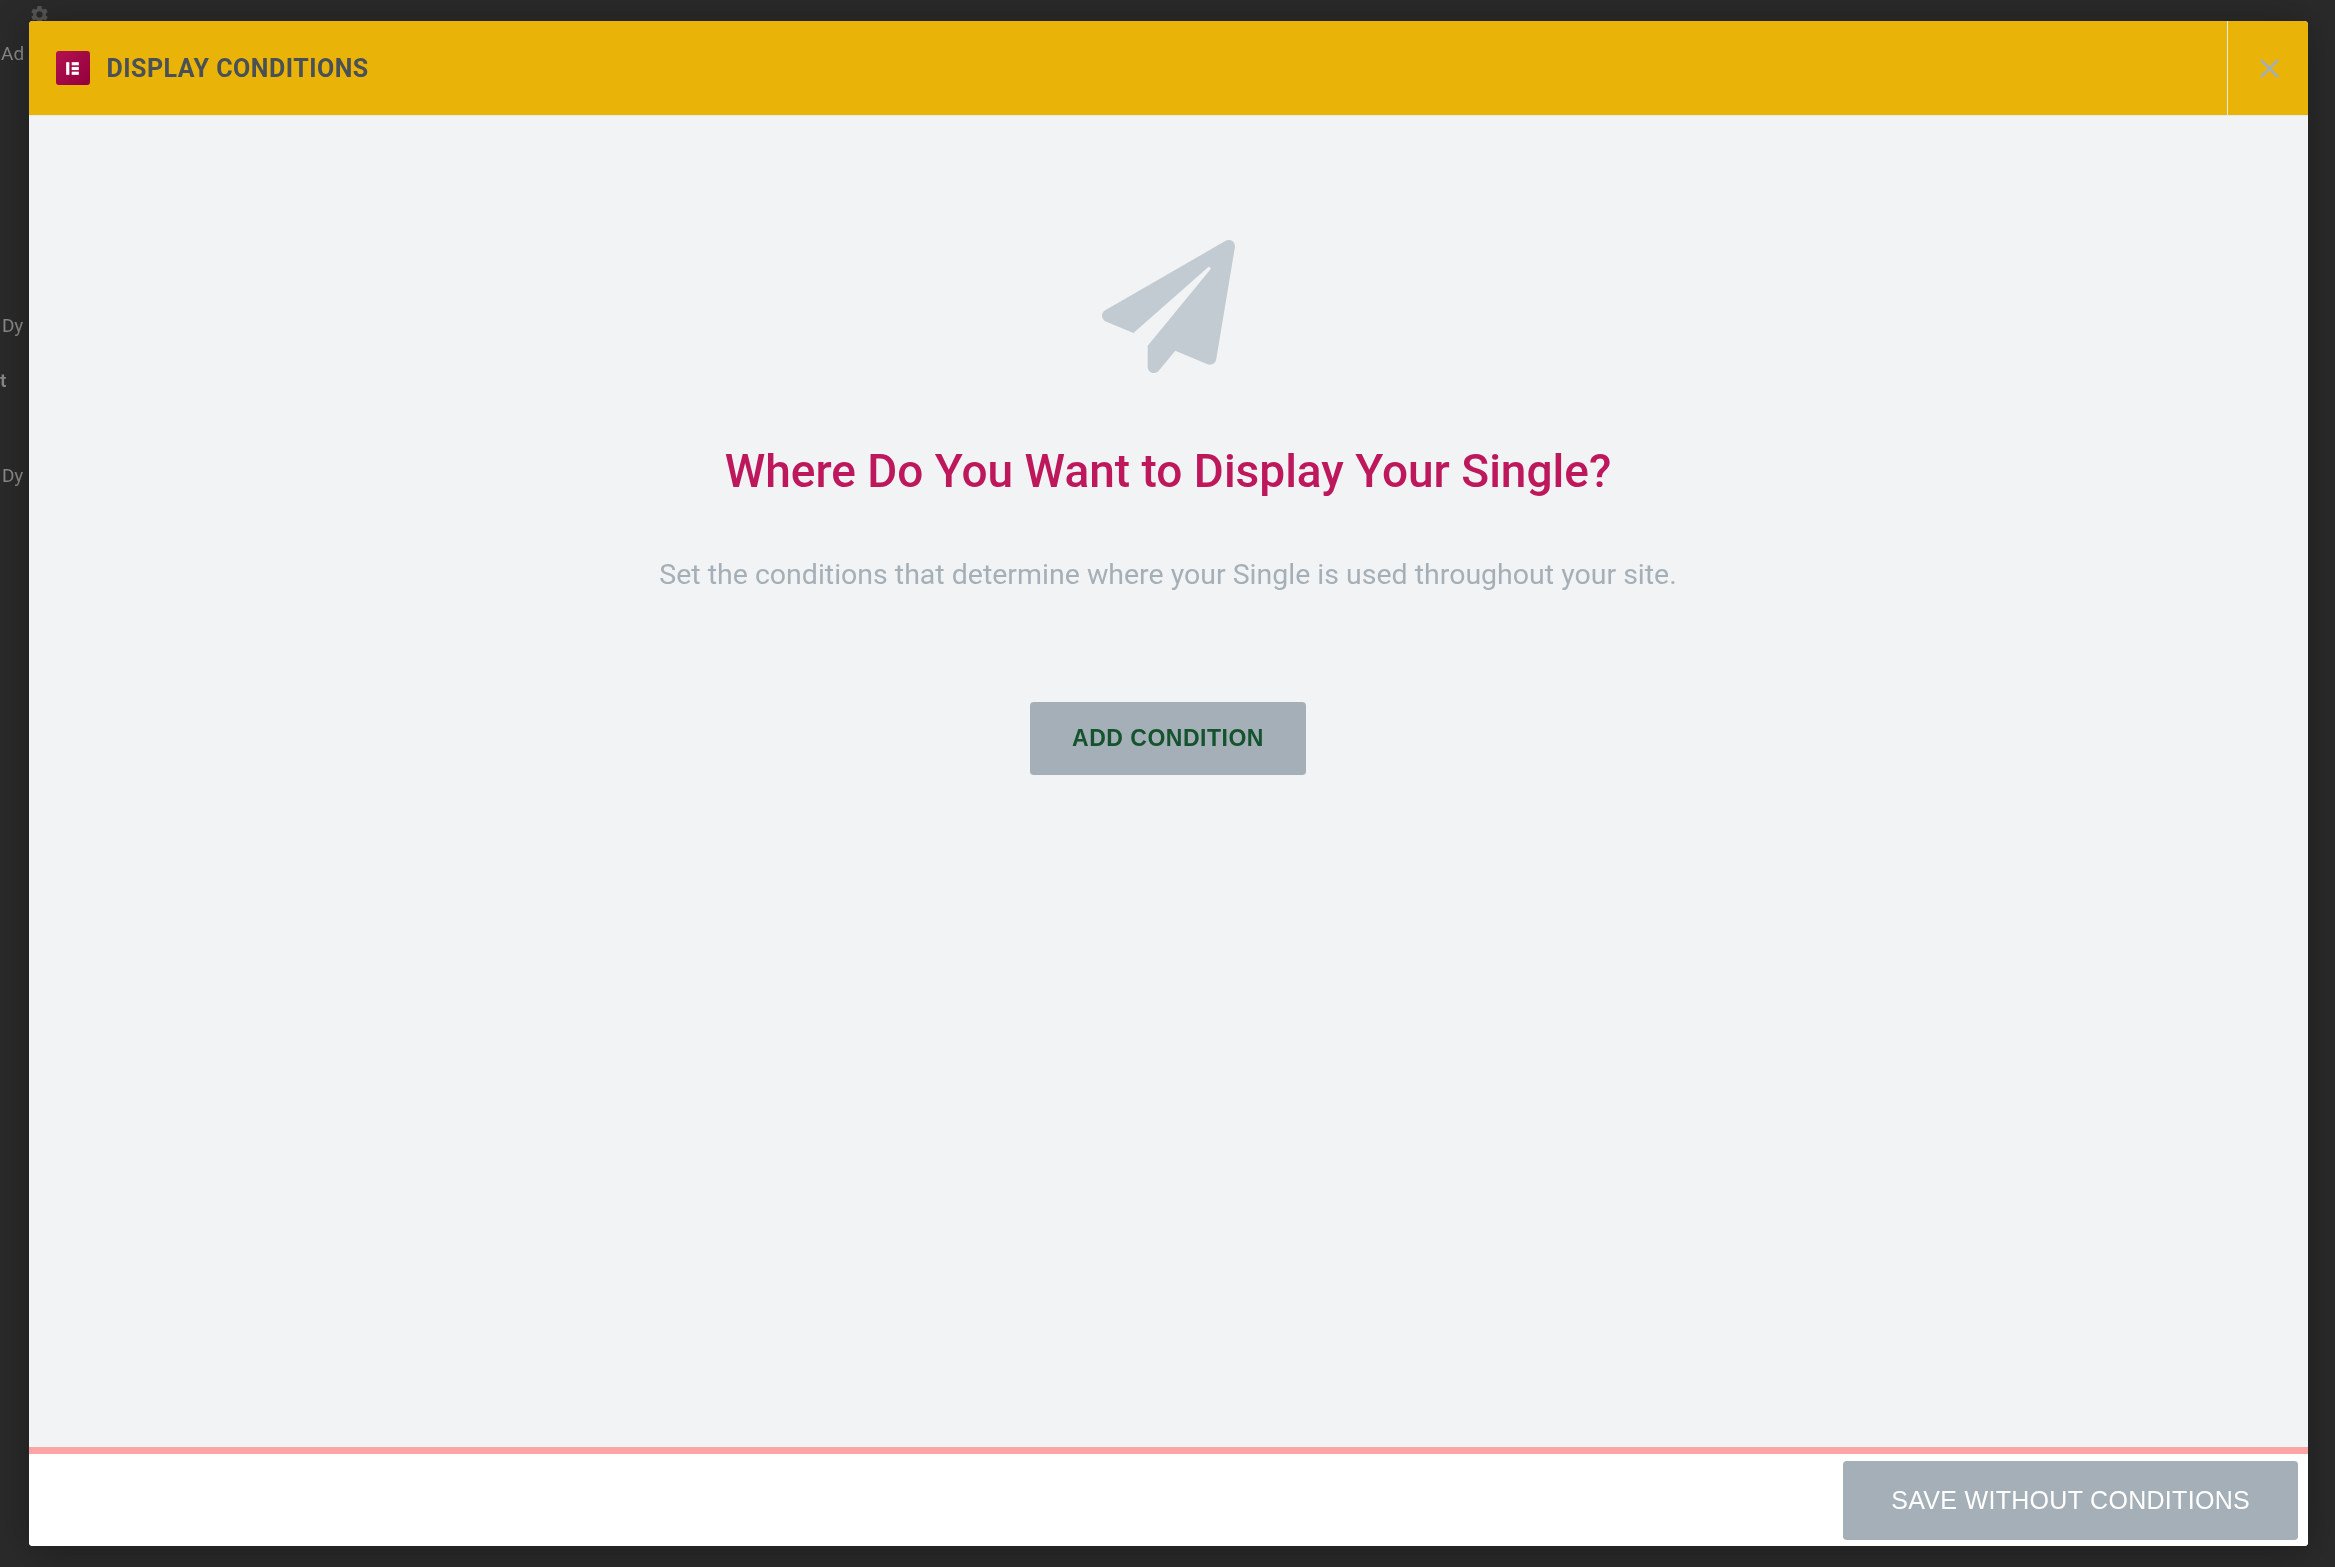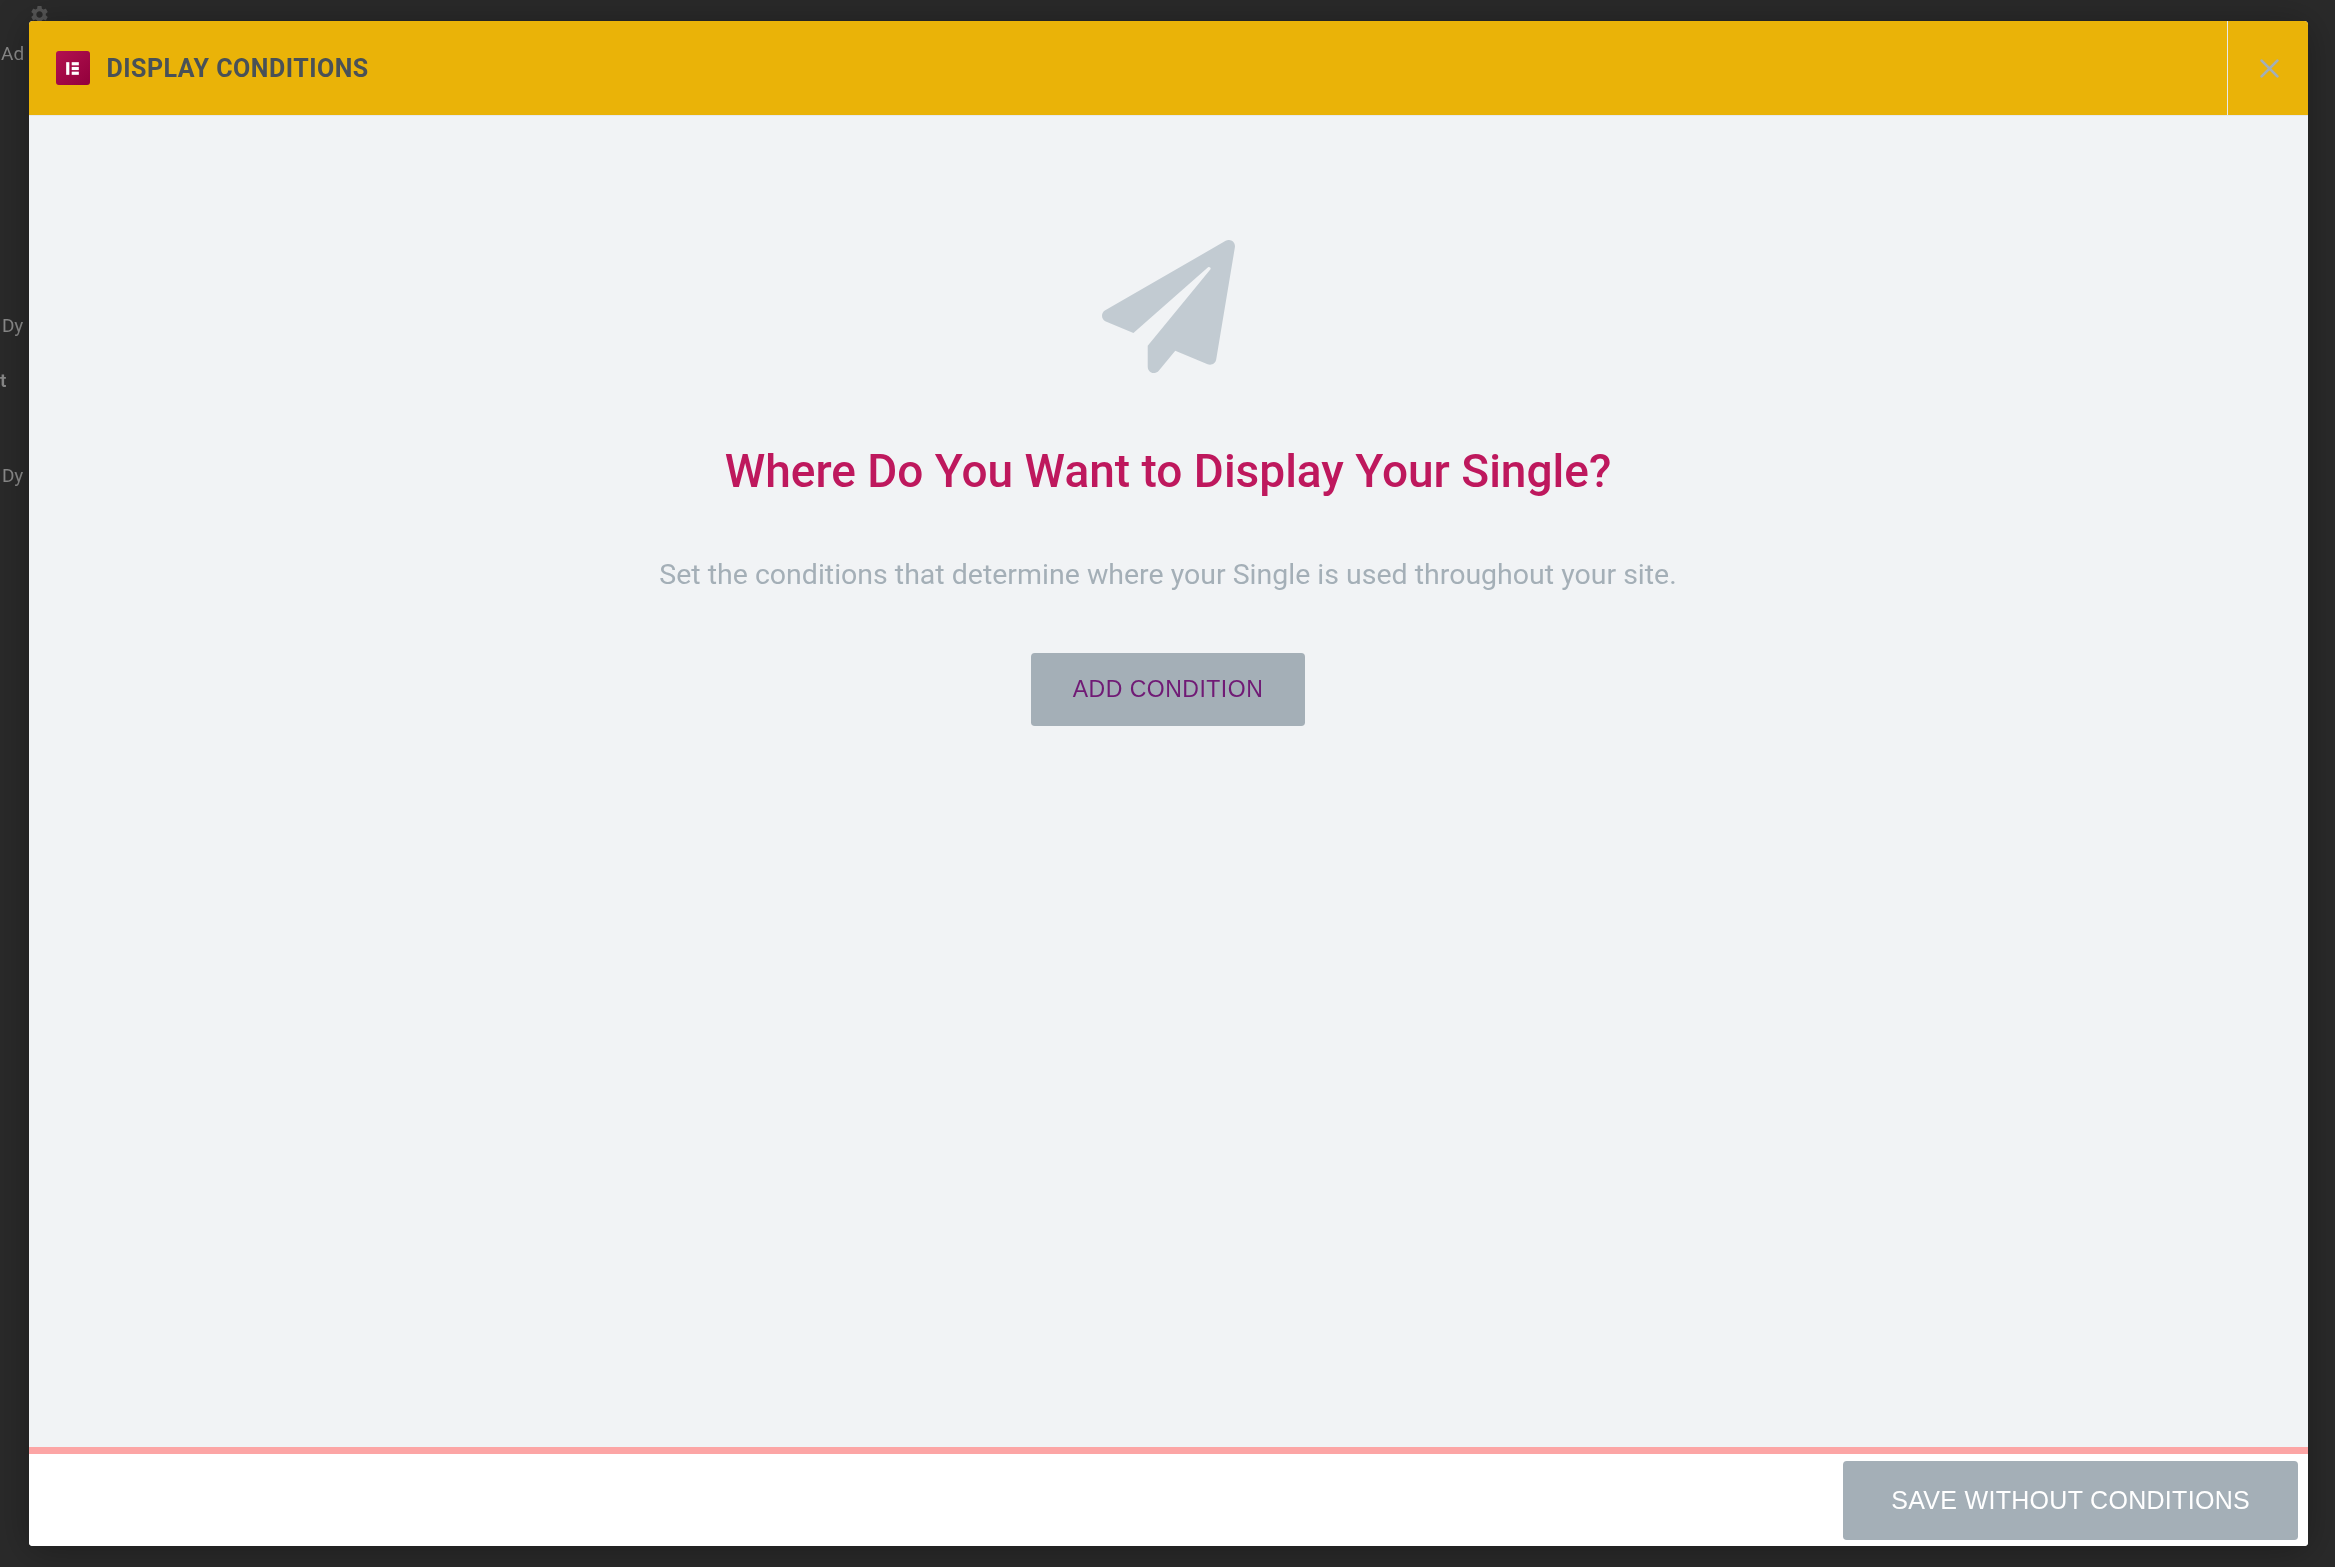--- a/index.html
+++ b/index.html
@@ -140,31 +140,31 @@
       margin-bottom: 55px;
       text-align: center;
     }
     
     .hero-desc {
       font-size: 28.5px;
       color: #a4afb7;
       line-height: 1.55;
       text-align: center;
       max-width: 1332px;
-      margin-bottom: 56px;
+      margin-bottom: 105px;
       font-weight: 400;
     }
     
     .add-condition-btn {
       background: #a4afb7;
-      color: #701a75;
+      color: #14532d;
       border: none;
       padding: 23px 42px;
       font-size: 23px;
-      font-weight: 400;
+      font-weight: 700;
       letter-spacing: 0.5px;
       border-radius: 3.8px;
       cursor: pointer;
     }
     
     .modal-footer {
       height: 99px;
       background: #fff;
       display: flex;
       align-items: center;

